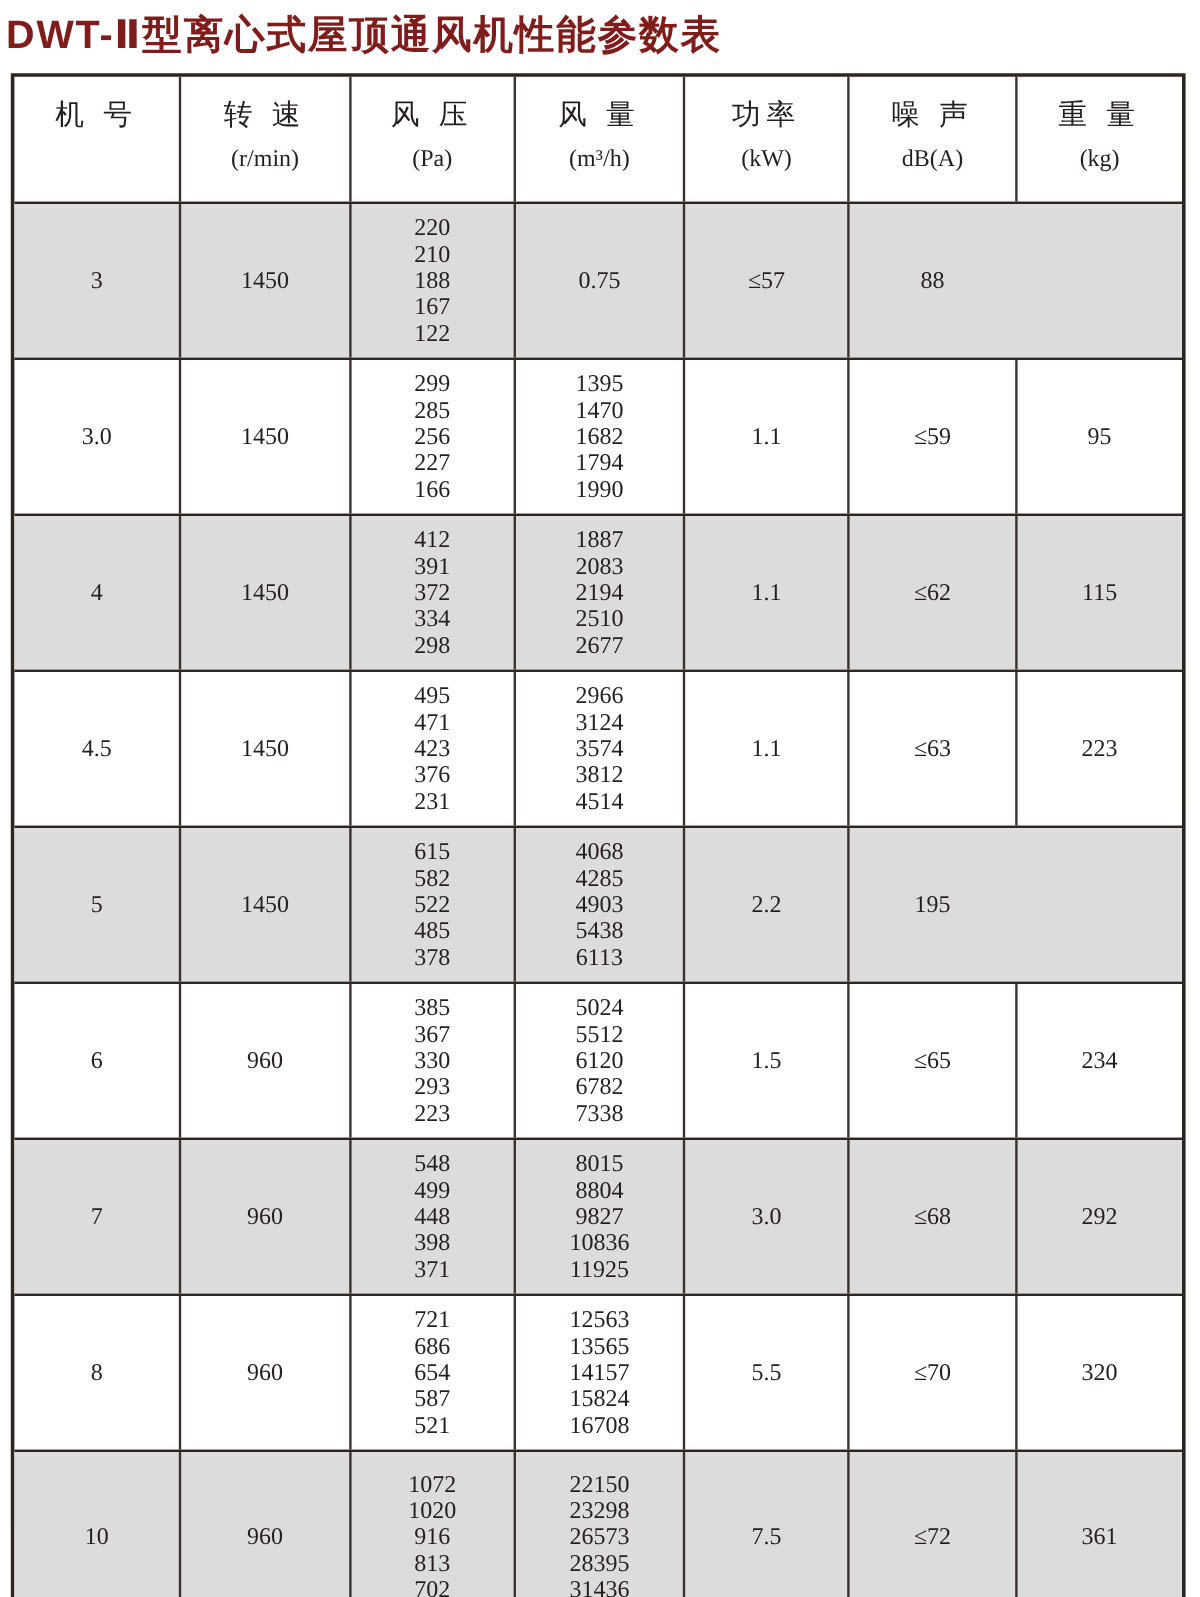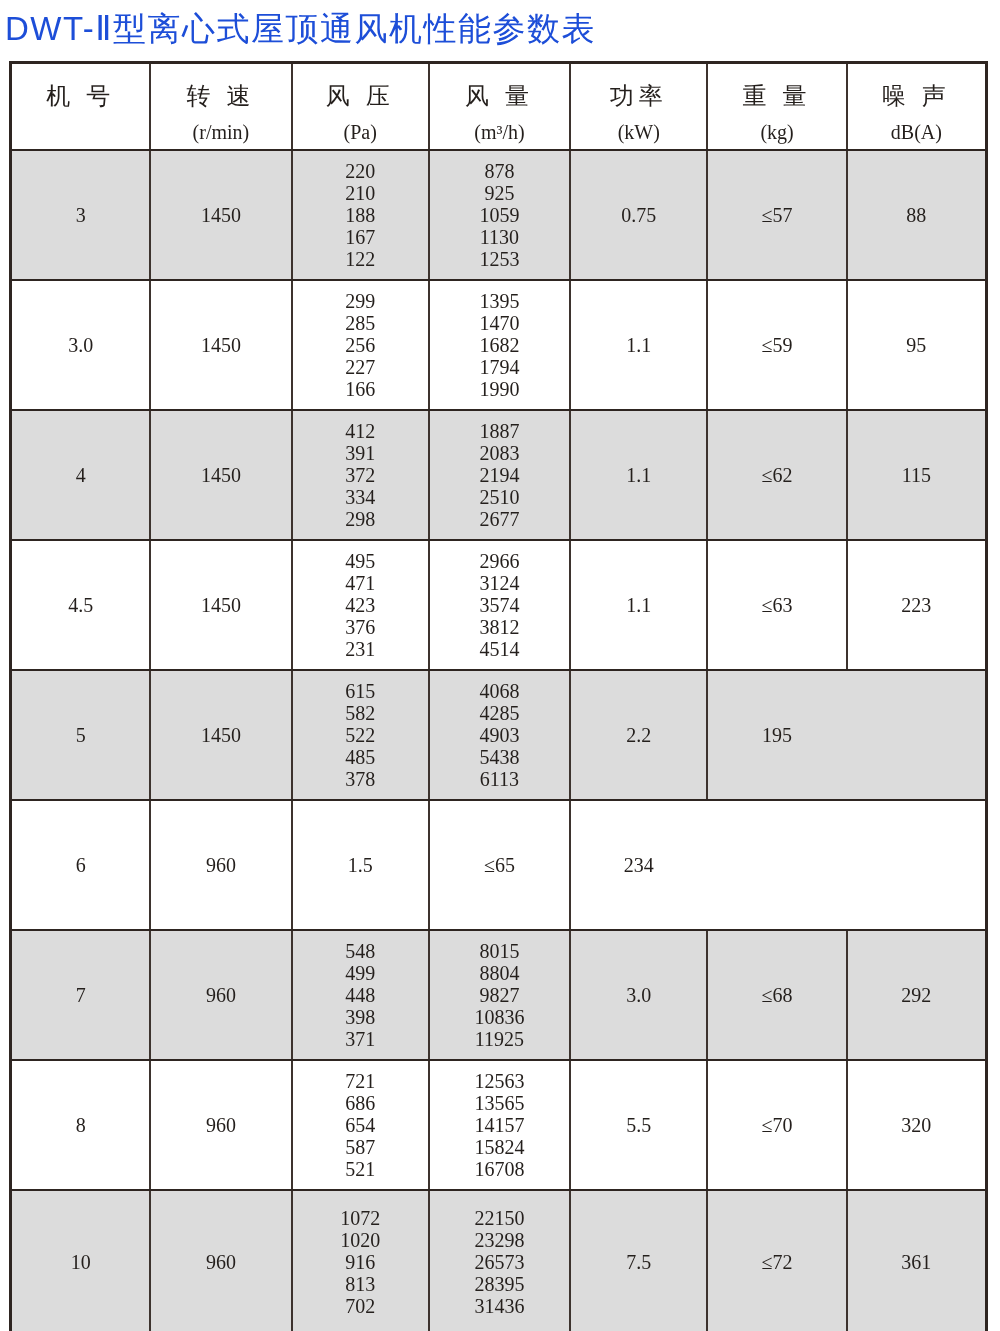--- a/index.html
+++ b/index.html
@@ -12,24 +12,24 @@
     overflow: hidden;
   }
   :root {
     --border: #2e2521;
     --border-inner: #3d332e;
     --shaded: #dcdcdc;
     --text: #241f1c;
   }
   .title {
     font-family: "Liberation Sans", "DejaVu Sans", sans-serif;
-    font-weight: normal;
+    font-weight: bold;
     font-size: 33px;
     letter-spacing: 1.5px;
-    color: #1d4ed8;
+    color: #7f1d1d;
     margin: 7px 0 0 5px;
     white-space: nowrap;
   }
   .spec-table {
     margin: 9px 0 0 9px;
     width: 979px;
     border: 3px solid var(--border);
     border-bottom-width: 5px;
     border-right-width: 3px;
     background: #ffffff;
@@ -39,21 +39,21 @@
     grid-template-columns: 138fr 142fr 138fr 142fr 138fr 140fr 140fr;
   }
   .th, .td {
     border-left: 2px solid var(--border-inner);
     display: flex;
     flex-direction: column;
     align-items: center;
     min-width: 0;
   }
   .th:first-child, .td:first-child { border-left: none; }
-  .thead { height: 85px; }
+  .thead { height: 104px; }
   .th {
     justify-content: flex-start;
     padding-top: 17px;
   }
   .th-label {
     font-size: 24px;
     letter-spacing: 5px;
     line-height: 30px;
     white-space: nowrap;
   }
@@ -99,51 +99,44 @@
     </div>
     <div class="th">
       <span class="th-label">风 量</span>
       <span class="th-unit">(m³/h)</span>
     </div>
     <div class="th">
       <span class="th-label">功率</span>
       <span class="th-unit">(kW)</span>
     </div>
     <div class="th">
+      <span class="th-label">噪 声</span>
+      <span class="th-unit">dB(A)</span>
+    </div>
+    <div class="th">
       <span class="th-label">重 量</span>
       <span class="th-unit">(kg)</span>
-    </div>
-    <div class="th">
-      <span class="th-label">噪 声</span>
-      <span class="th-unit">dB(A)</span>
     </div>
   </div>
   <div class="tbody" id="tbody">
       <div class="tr shaded">
         <div class="td">
           <div class="line">3</div>
         </div>
         <div class="td">
           <div class="line">1450</div>
         </div>
         <div class="td">
           <div class="line">220</div>
           <div class="line">210</div>
           <div class="line">188</div>
           <div class="line">167</div>
           <div class="line">122</div>
         </div>
         <div class="td">
-          <div class="line">878</div>
-          <div class="line">925</div>
-          <div class="line">1059</div>
-          <div class="line">1130</div>
-          <div class="line">1253</div>
-        </div>
-        <div class="td">
           <div class="line">0.75</div>
         </div>
         <div class="td">
           <div class="line">≤57</div>
         </div>
         <div class="td">
           <div class="line">88</div>
         </div>
       </div>
       <div class="tr">
@@ -268,20 +261,34 @@
         </div>
       </div>
       <div class="tr">
         <div class="td">
           <div class="line">6</div>
         </div>
         <div class="td">
           <div class="line">960</div>
         </div>
         <div class="td">
+          <div class="line">385</div>
+          <div class="line">367</div>
+          <div class="line">330</div>
+          <div class="line">293</div>
+          <div class="line">223</div>
+        </div>
+        <div class="td">
+          <div class="line">5024</div>
+          <div class="line">5512</div>
+          <div class="line">6120</div>
+          <div class="line">6782</div>
+          <div class="line">7338</div>
+        </div>
+        <div class="td">
           <div class="line">1.5</div>
         </div>
         <div class="td">
           <div class="line">≤65</div>
         </div>
         <div class="td">
           <div class="line">234</div>
         </div>
       </div>
       <div class="tr shaded">

